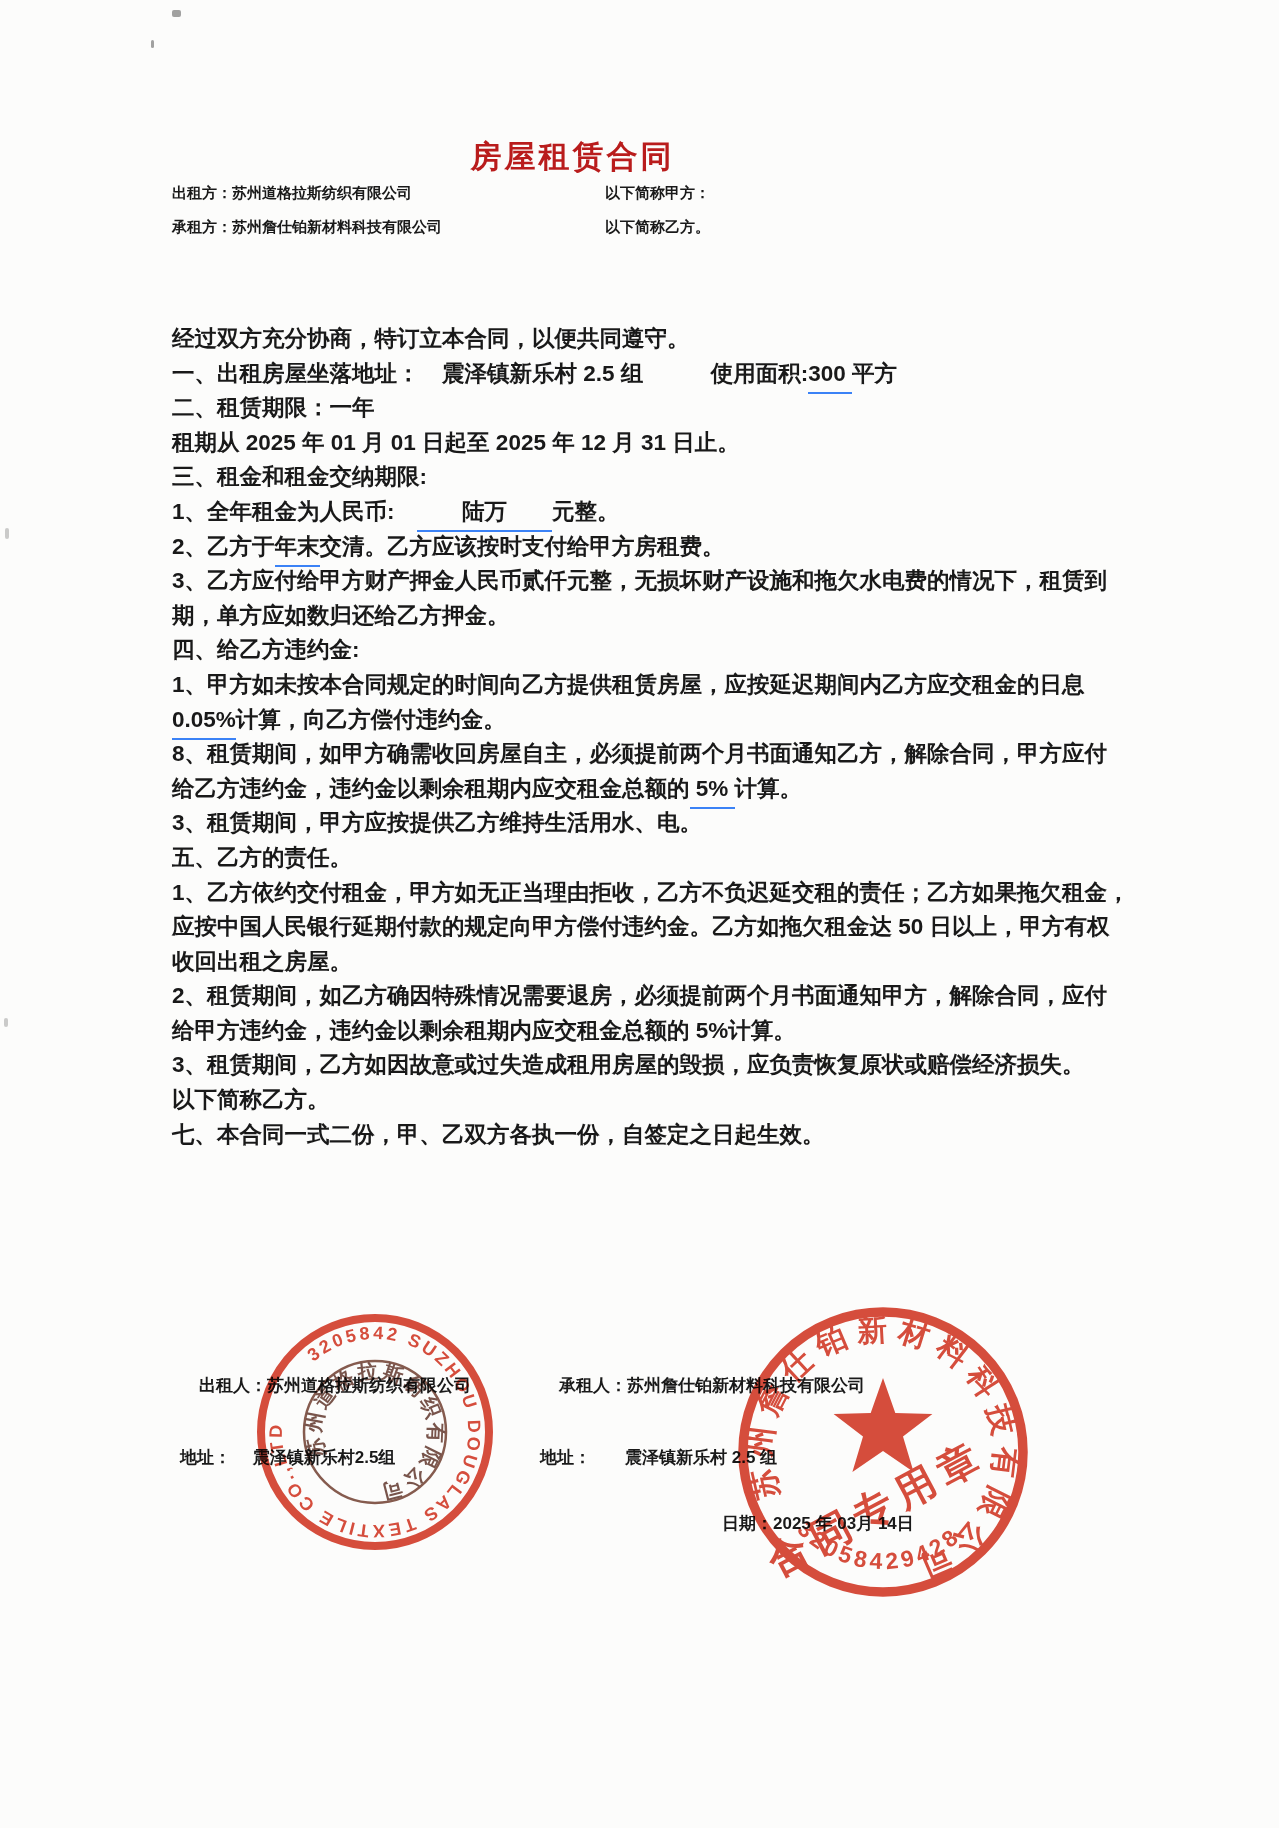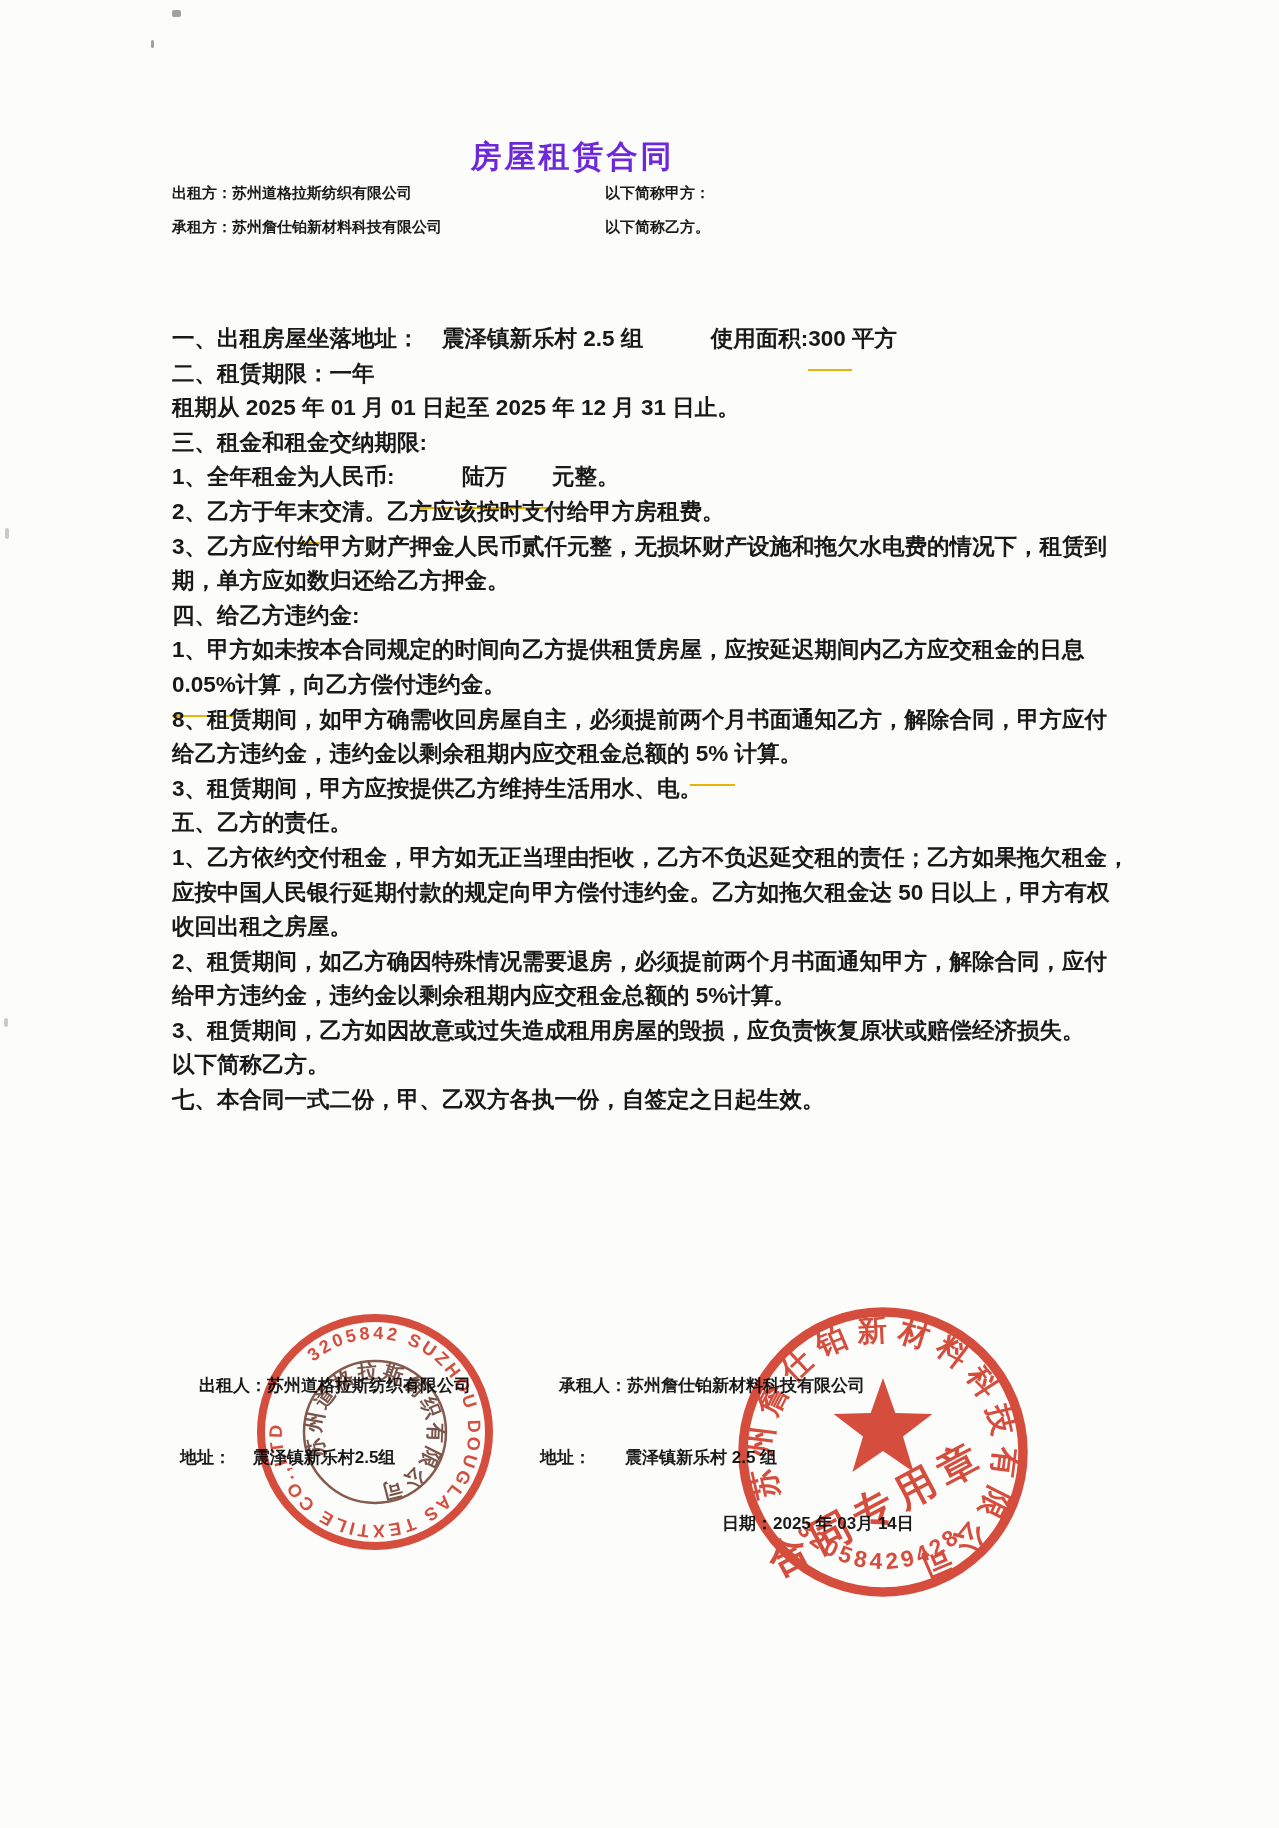--- a/index.html
+++ b/index.html
@@ -3,30 +3,30 @@
 <meta charset="utf-8">
 <style>
   html,body{margin:0;padding:0;background:#e9e9e9;}
   .page{
     position:relative;width:1279px;height:1828px;margin:0 auto;
     background:#fcfcfb;overflow:hidden;
     font-family:"Liberation Sans", sans-serif;color:#191919;
   }
   .doc-title{
     position:absolute;top:136px;left:0;width:1145px;text-align:center;
-    font-size:31px;font-weight:700;letter-spacing:3px;color:#6d28d9;
+    font-size:31px;font-weight:700;letter-spacing:3px;color:#b91c1c;
   }
   .abs{position:absolute;white-space:pre;}
   .party{font-size:15px;font-weight:600;}
   .body-block{
     position:absolute;left:172px;top:322px;width:960px;
     font-size:22.5px;font-weight:600;
   }
   .line{height:34.6px;line-height:34.6px;white-space:pre;}
-  .u{border-bottom:2px solid #eab308;padding-bottom:18px;}
+  .u{border-bottom:2px solid #3b82f6;padding-bottom:6px;}
   .sig{font-size:17px;font-weight:600;line-height:36px;}
   .sig .addr-row{display:block;}
   .date-line{font-size:17px;font-weight:700;}
   .stamp{position:absolute;mix-blend-mode:multiply;opacity:.9;}
   .noise{position:absolute;background:#555;opacity:.55;border-radius:2px;}
   svg text{font-family:"Liberation Sans", sans-serif;}
 </style>
 </head>
 <body>
 
@@ -38,20 +38,21 @@
   <div class="noise" style="left:4px;top:1018px;width:4px;height:9px;opacity:.3;"></div>
 
   <div class="doc-title">房屋租赁合同</div>
 
   <div class="abs party" style="left:172px;top:184px;">出租方：苏州道格拉斯纺织有限公司</div>
   <div class="abs party" style="left:605px;top:184px;">以下简称甲方：</div>
   <div class="abs party" style="left:172px;top:218px;">承租方：苏州詹仕铂新材料科技有限公司</div>
   <div class="abs party" style="left:605px;top:218px;">以下简称乙方。</div>
 
   <div class="body-block" id="body">
+      <div class="line"><span>经过双方充分协商，特订立本合同，以便共同遵守。</span></div>
       <div class="line"><span>一、出租房屋坐落地址：　震泽镇新乐村 2.5 组　　　使用面积:</span><span class="u">300 </span><span>平方</span></div>
       <div class="line"><span>二、租赁期限：一年</span></div>
       <div class="line"><span>租期从 2025 年 01 月 01 日起至 2025 年 12 月 31 日止。</span></div>
       <div class="line"><span>三、租金和租金交纳期限:</span></div>
       <div class="line"><span>1、全年租金为人民币:　</span><span class="u">　　陆万　　</span><span>元整。</span></div>
       <div class="line"><span>2、乙方于</span><span class="u">年末</span><span>交清。乙方应该按时支付给甲方房租费。</span></div>
       <div class="line"><span>3、乙方应付给甲方财产押金人民币贰仟元整，无损坏财产设施和拖欠水电费的情况下，租赁到</span></div>
       <div class="line"><span>期，单方应如数归还给乙方押金。</span></div>
       <div class="line"><span>四、给乙方违约金:</span></div>
       <div class="line"><span>1、甲方如未按本合同规定的时间向乙方提供租赁房屋，应按延迟期间内乙方应交租金的日息</span></div>

